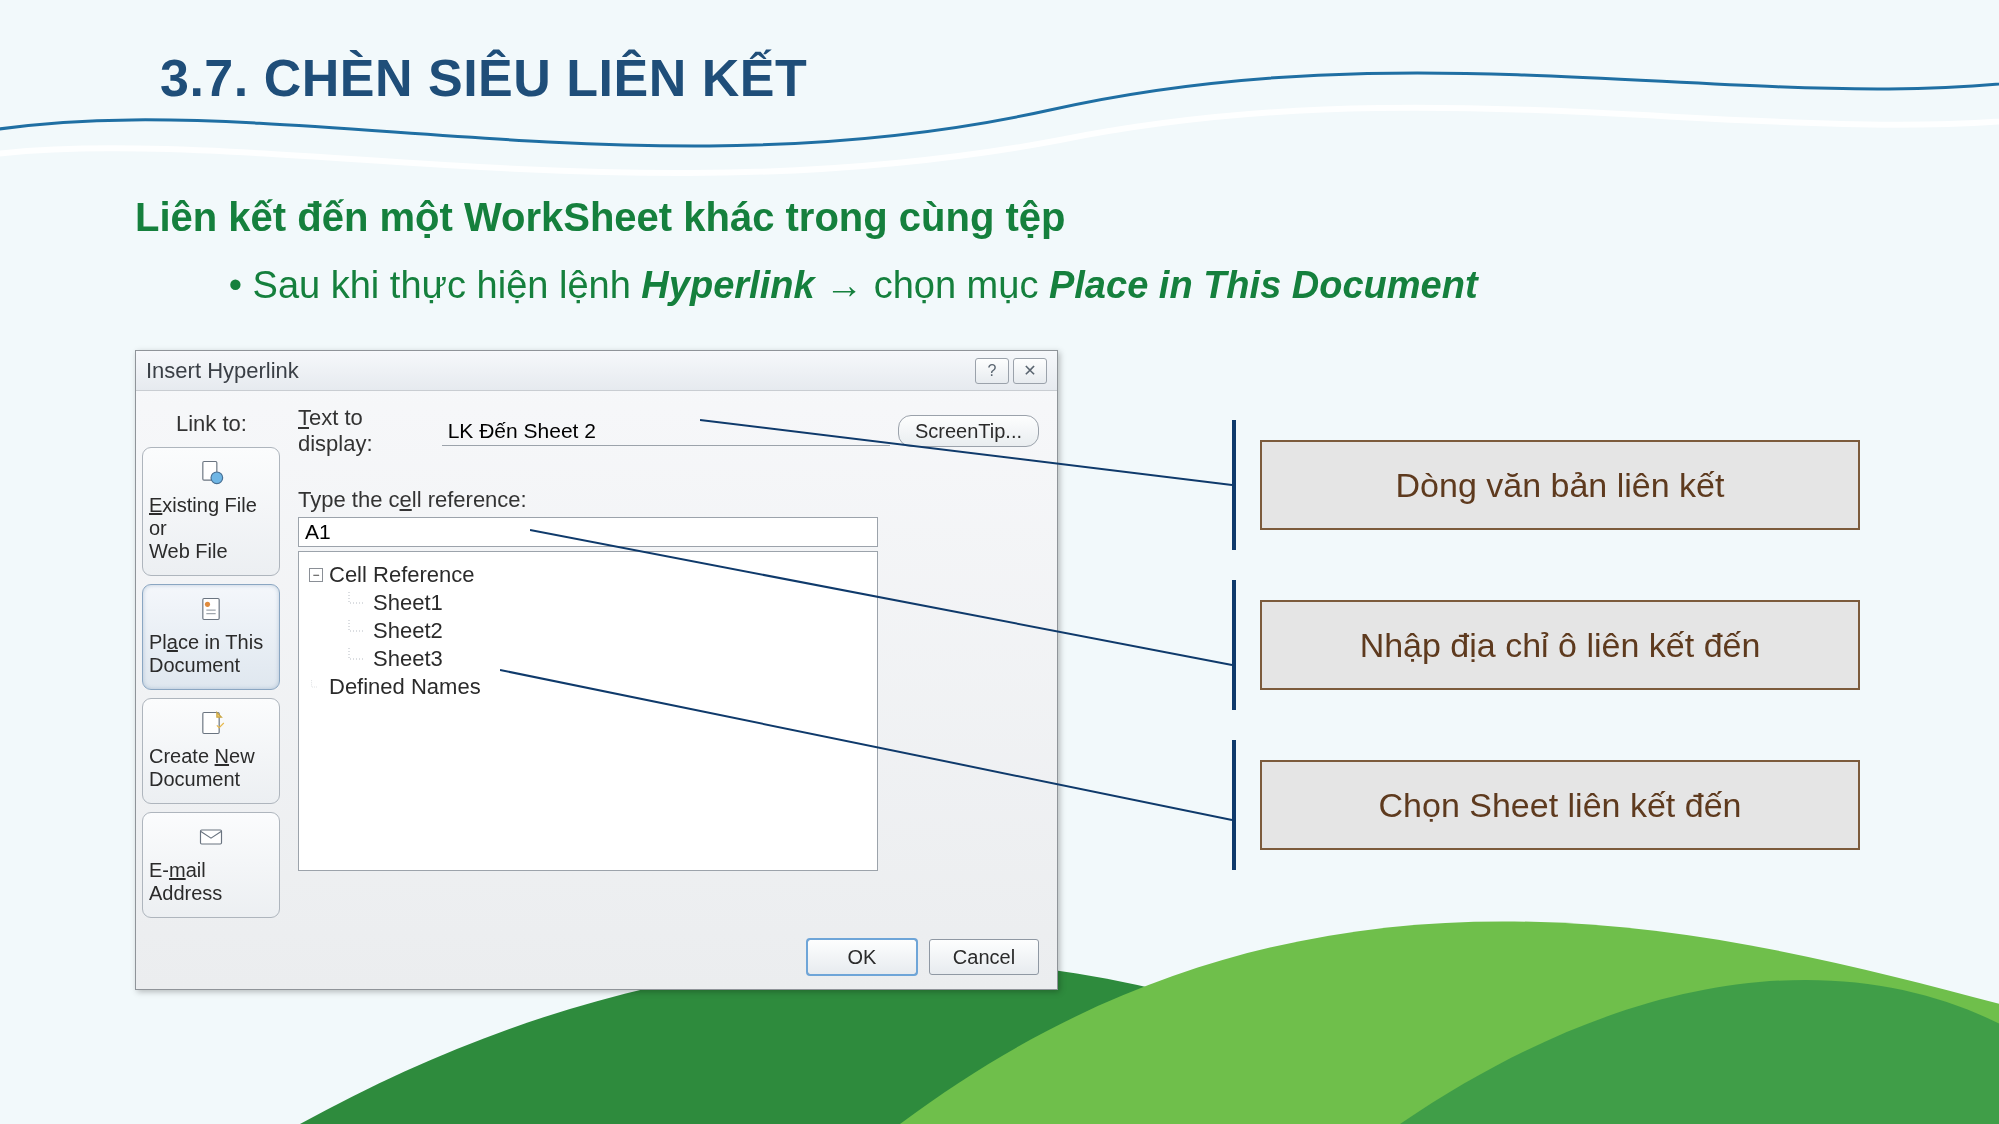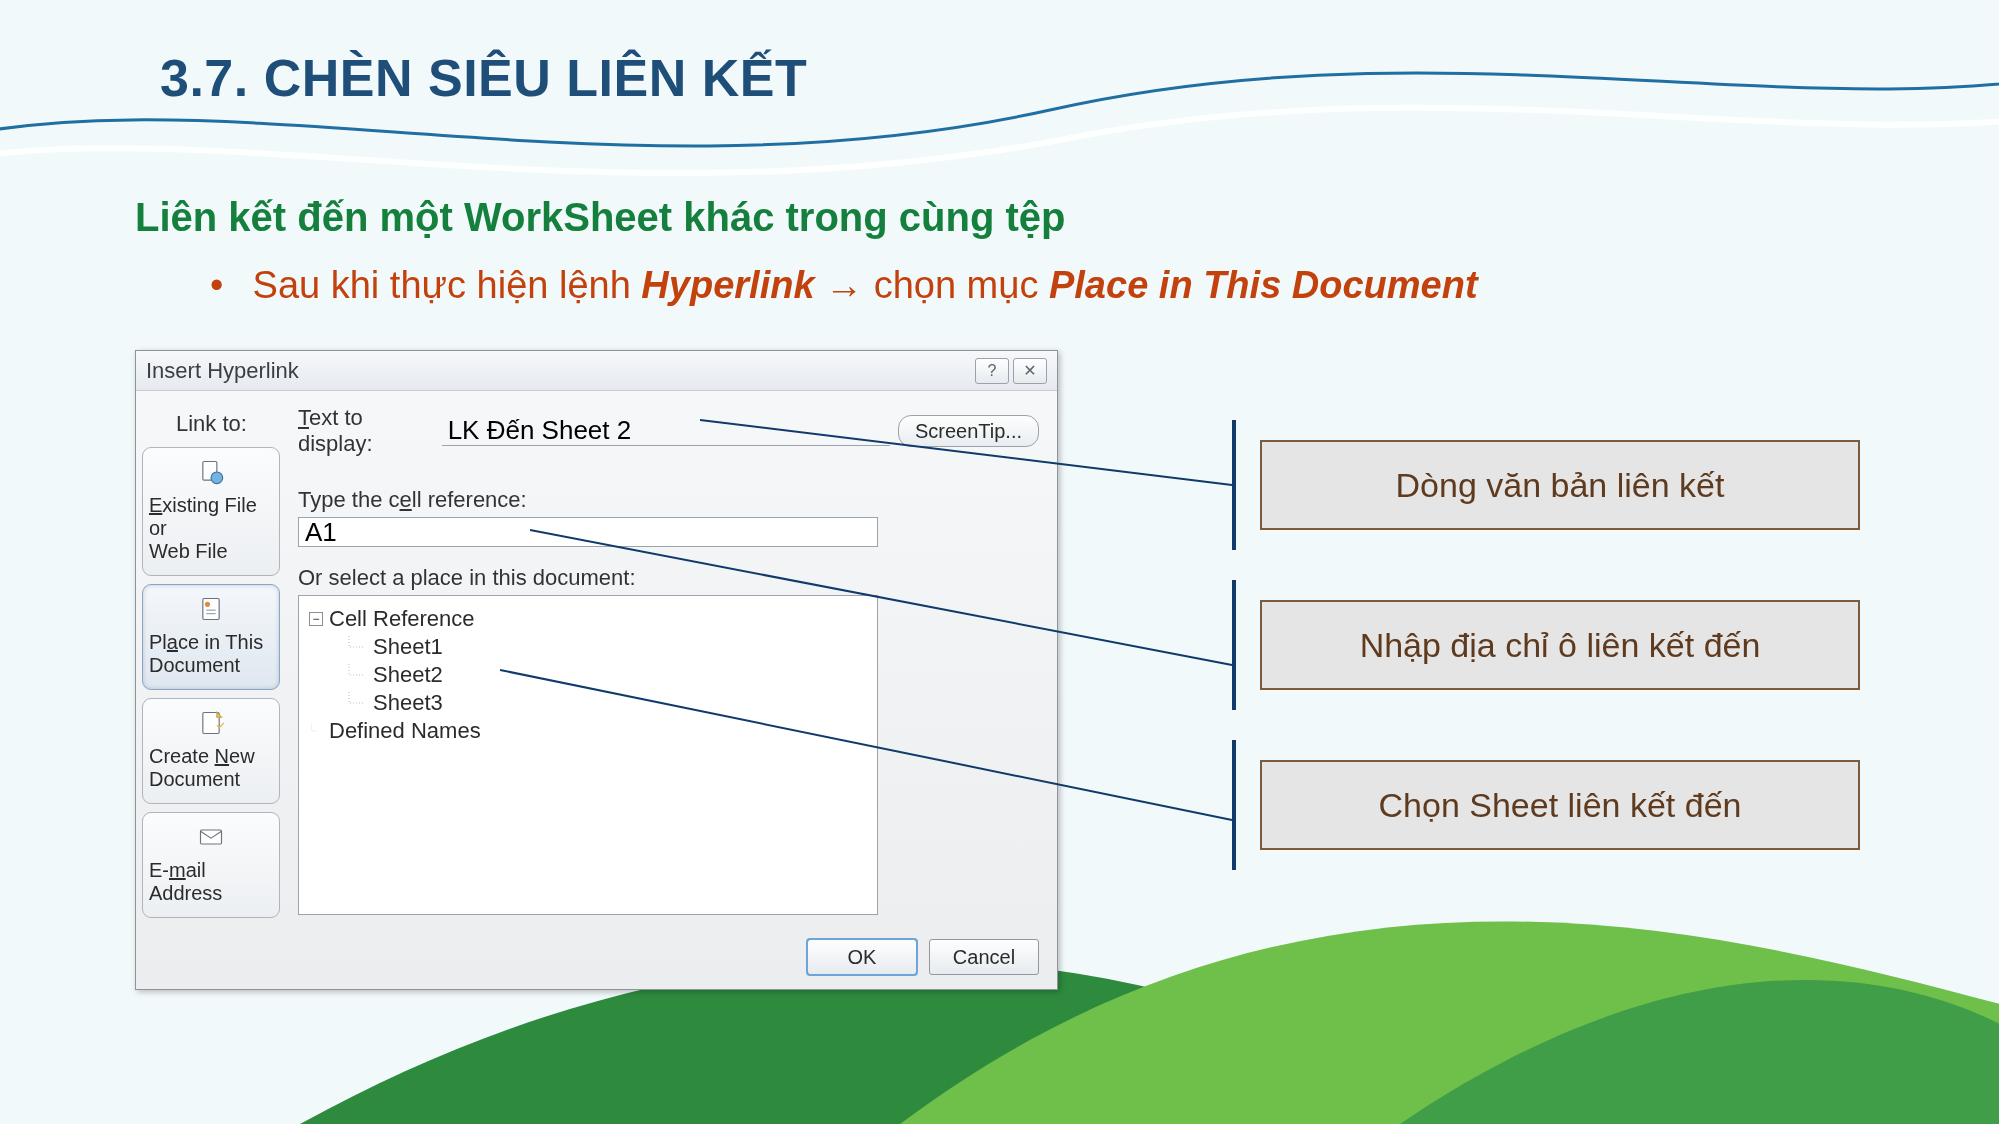--- a/index.html
+++ b/index.html
@@ -41,22 +41,23 @@
     left: 135px; top: 195px;
     font-size: 40px;
     font-weight: 700;
     color: #15803d;
   }
 
   .bullet {
     position: absolute;
     left: 210px; top: 260px;
     font-size: 38px;
-    color: #c2410c;
+    color: #15803d;
     line-height: 1.35;
+    text-align: right;
   }
   .bullet .marker { display: inline-block; width: 32px; }
   .bullet em { font-style: italic; font-weight: 700; }
   .bullet strong { font-weight: 700; font-style: italic; }
   .arrow-char { font-family: "Segoe UI Symbol", sans-serif; }
 
   
   .dialog {
     position: absolute;
     left: 135px; top: 350px;
@@ -129,21 +130,21 @@
   .main-area { position: absolute; left: 162px; top: 14px; right: 18px; }
 
   .row-disp {
     display: flex; align-items: center; gap: 8px;
   }
   .lbl { font-size: 22px; color: #333; }
   .lbl .u { text-decoration: underline; }
   .txt-input {
     height: 30px;
     padding: 2px 6px;
-    font-size: 26px;
+    font-size: 21px;
     border: 1px solid #9ca3ab;
     background: #fff;
   }
   .disp-input { width: 480px; border-top: none; border-left: none; border-right: none; background: transparent; }
   .screentip-btn {
     margin-left: auto;
     height: 32px; padding: 2px 16px;
     border: 1px solid #9ba2ab; border-radius: 13px;
     background: linear-gradient(#fdfefe,#e9edf0);
     font-size: 20px; color: #2b2b2b;
@@ -295,21 +296,20 @@
     <div class="main-area">
       <div class="row-disp">
         <span class="lbl"><span class="u">T</span>ext to display:</span>
         <input class="txt-input disp-input" value="LK Đến Sheet 2" style="">
         <button class="screentip-btn">ScreenTi<span class="u">p</span>...</button>
       </div>
 
       <div class="lbl cellref-lbl">Type the c<span class="u">e</span>ll reference:</div>
       <input class="txt-input cellref-input" value="A1" style="">
 
-      <div class="lbl selplace-lbl">Or select a place in this document:</div>
       <div class="tree-box">
         <div class="tree-node l1">
           <span class="exp-toggle">−</span>
           <span>Cell Reference</span>
         </div>
         <div class="tree-node l2">
           <svg class="tree-branch" viewBox="0 0 22 22">
               <path d="M4 0v11h14" stroke="#b7bcc3" stroke-dasharray="1 2" fill="none"></path>
             </svg>
           <span>Sheet1</span>

